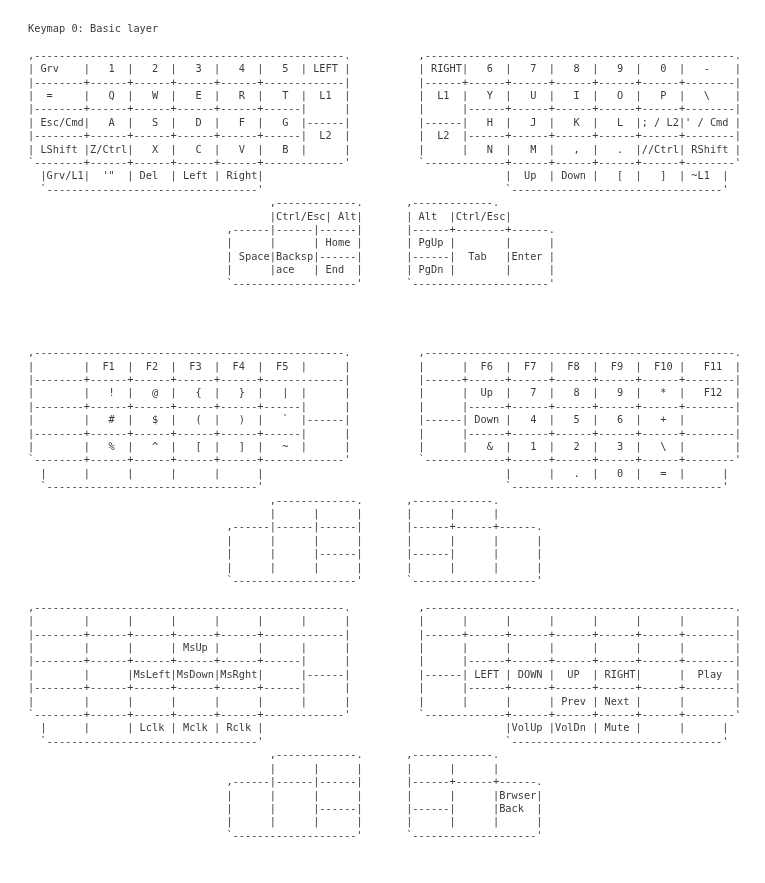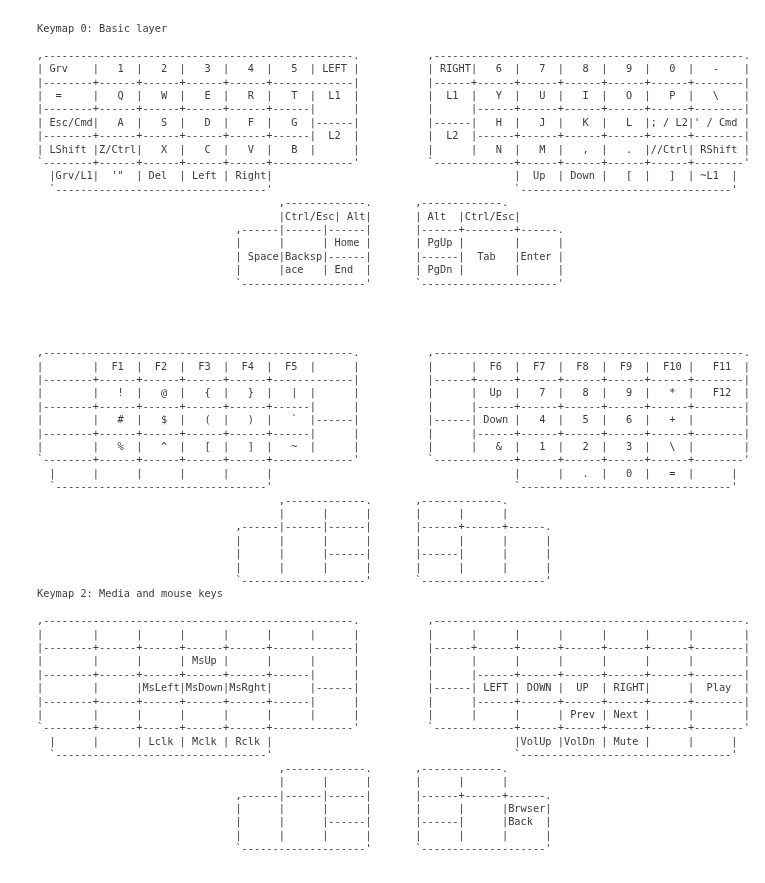--- a/index.html
+++ b/index.html
@@ -5,21 +5,21 @@
   * { box-sizing: border-box; }
   html, body {
     margin: 0; padding: 0;
     background: #ffffff;
   }
   body {
     width: 765px;
     min-height: 883px;
   }
   .doc {
-    padding: 22px 0 0 37px;
+    padding: 22px 0 0 28px;
     font-family: "DejaVu Sans Mono", "Liberation Mono", monospace;
     font-size: 10.3px;
     line-height: 13.4px;
     color: #3c3c3c;
   }
   .keymap-section { margin: 0; }
   .km-title {
     margin: 0;
     font-size: inherit;
     font-weight: normal;
@@ -77,21 +77,20 @@
                                        ,-------------.       ,-------------.
                                        |      |      |       |      |      |
                                 ,------|------|------|       |------+------+------.
                                 |      |      |      |       |      |      |      |
                                 |      |      |------|       |------|      |      |
                                 |      |      |      |       |      |      |      |
                                 `--------------------'       `--------------------'</pre>
   </section>
 
   <section class="keymap-section km2">
-    <h2 class="km-title">Keymap 2: Media and mouse keys</h2>
     <pre class="km-art">,--------------------------------------------------.           ,--------------------------------------------------.
 |        |      |      |      |      |      |      |           |      |      |      |      |      |      |        |
 |--------+------+------+------+------+-------------|           |------+------+------+------+------+------+--------|
 |        |      |      | MsUp |      |      |      |           |      |      |      |      |      |      |        |
 |--------+------+------+------+------+------|      |           |      |------+------+------+------+------+--------|
 |        |      |MsLeft|MsDown|MsRght|      |------|           |------| LEFT | DOWN |  UP  | RIGHT|      |  Play  |
 |--------+------+------+------+------+------|      |           |      |------+------+------+------+------+--------|
 |        |      |      |      |      |      |      |           |      |      |      | Prev | Next |      |        |
 `--------+------+------+------+------+-------------'           `-------------+------+------+------+------+--------'
   |      |      | Lclk | Mclk | Rclk |                                       |VolUp |VolDn | Mute |      |      |

